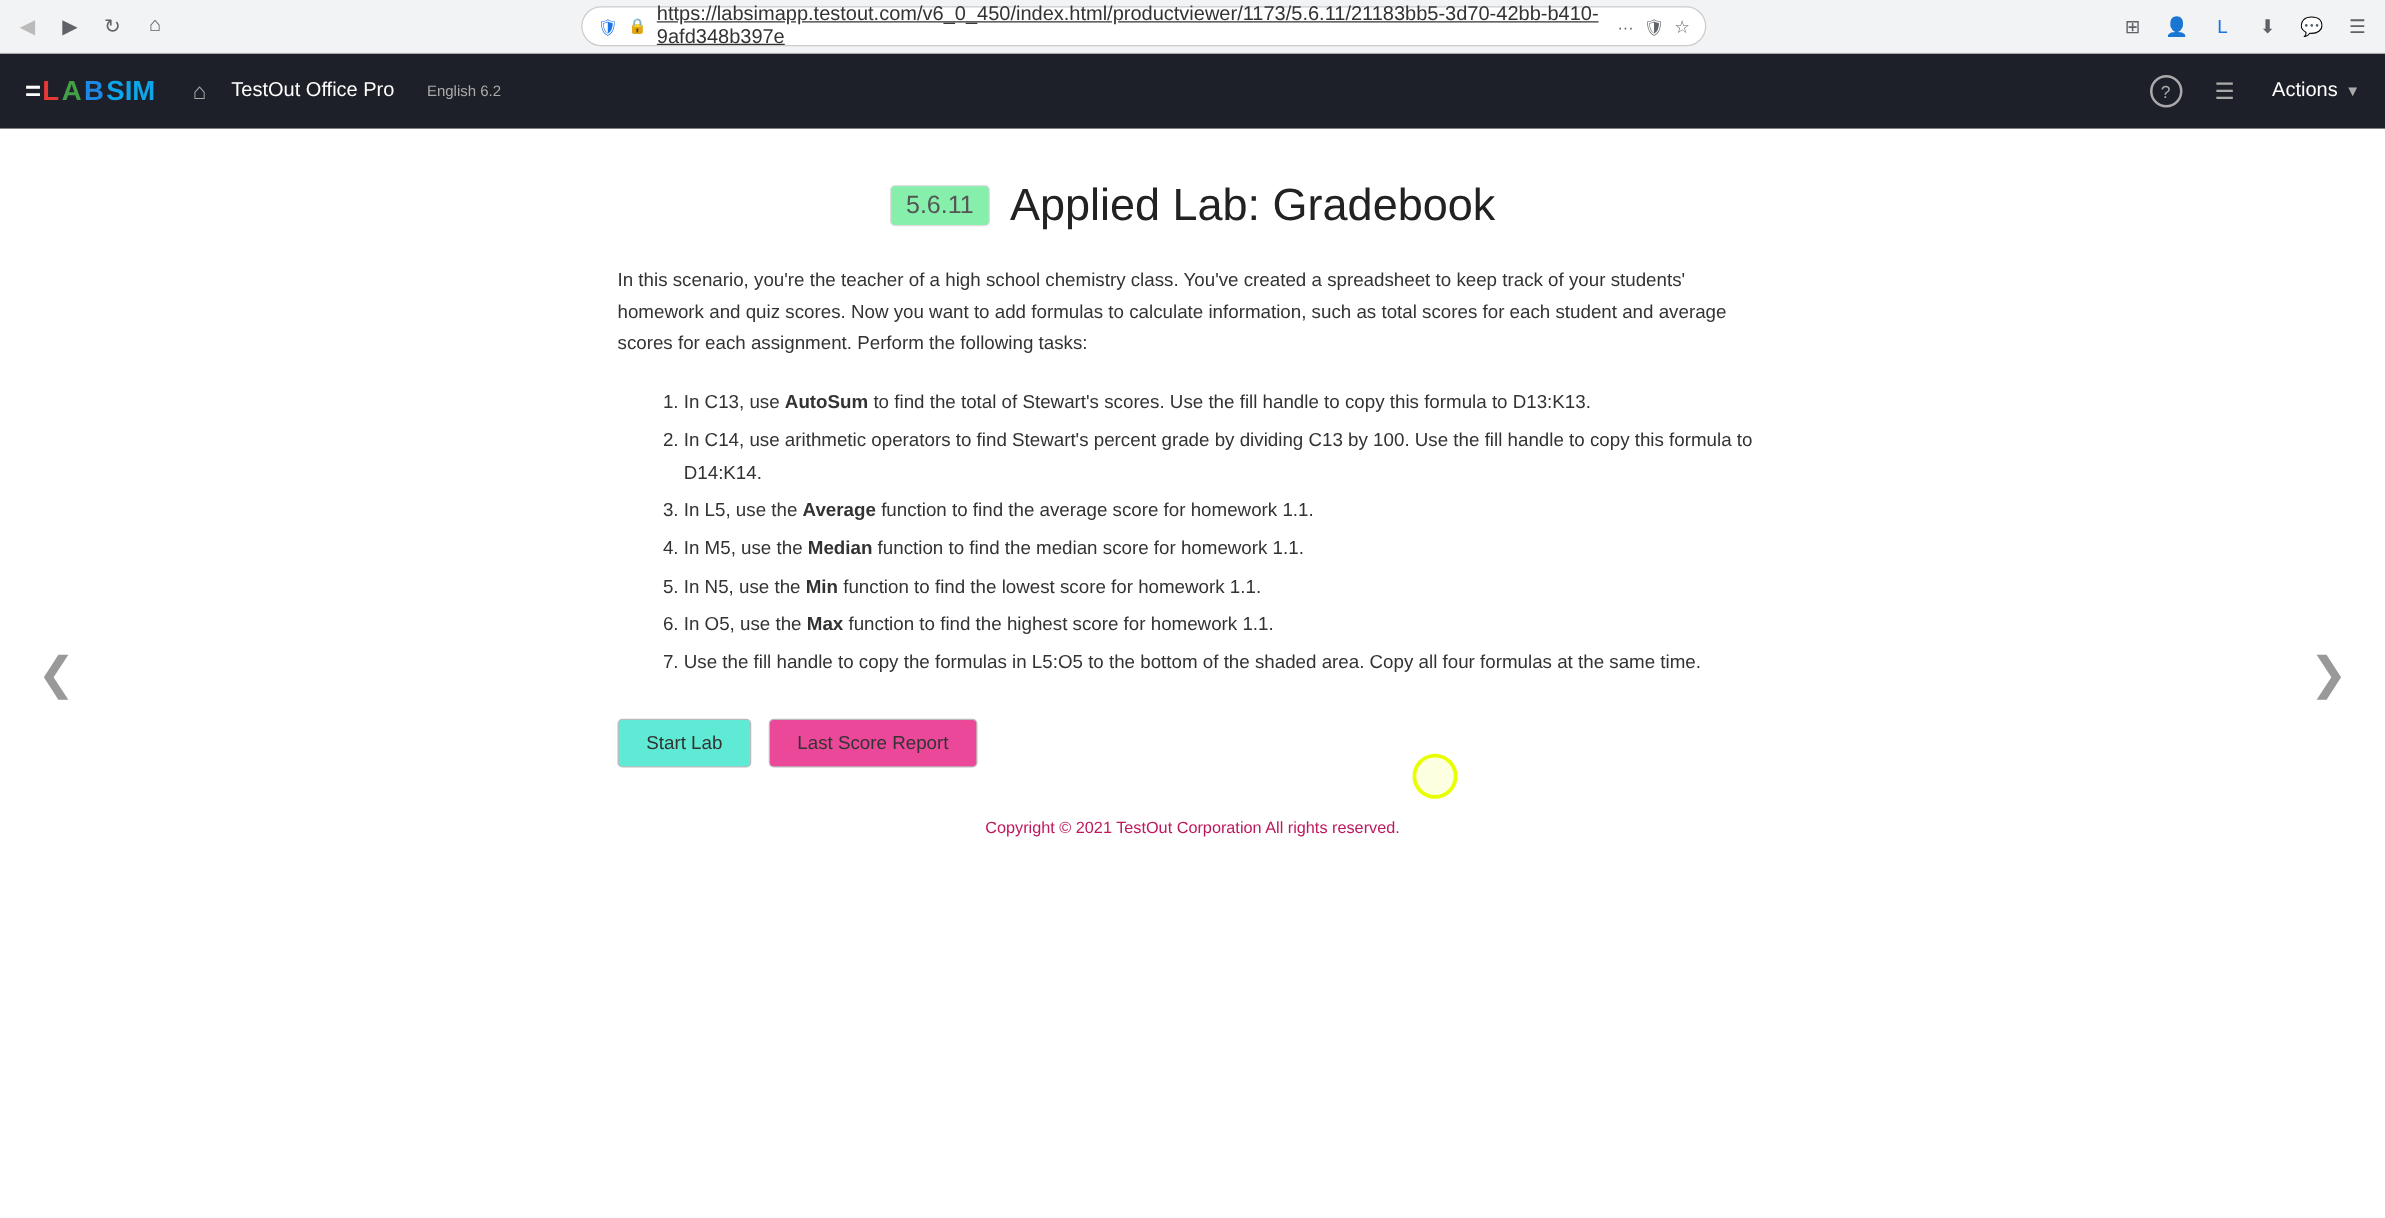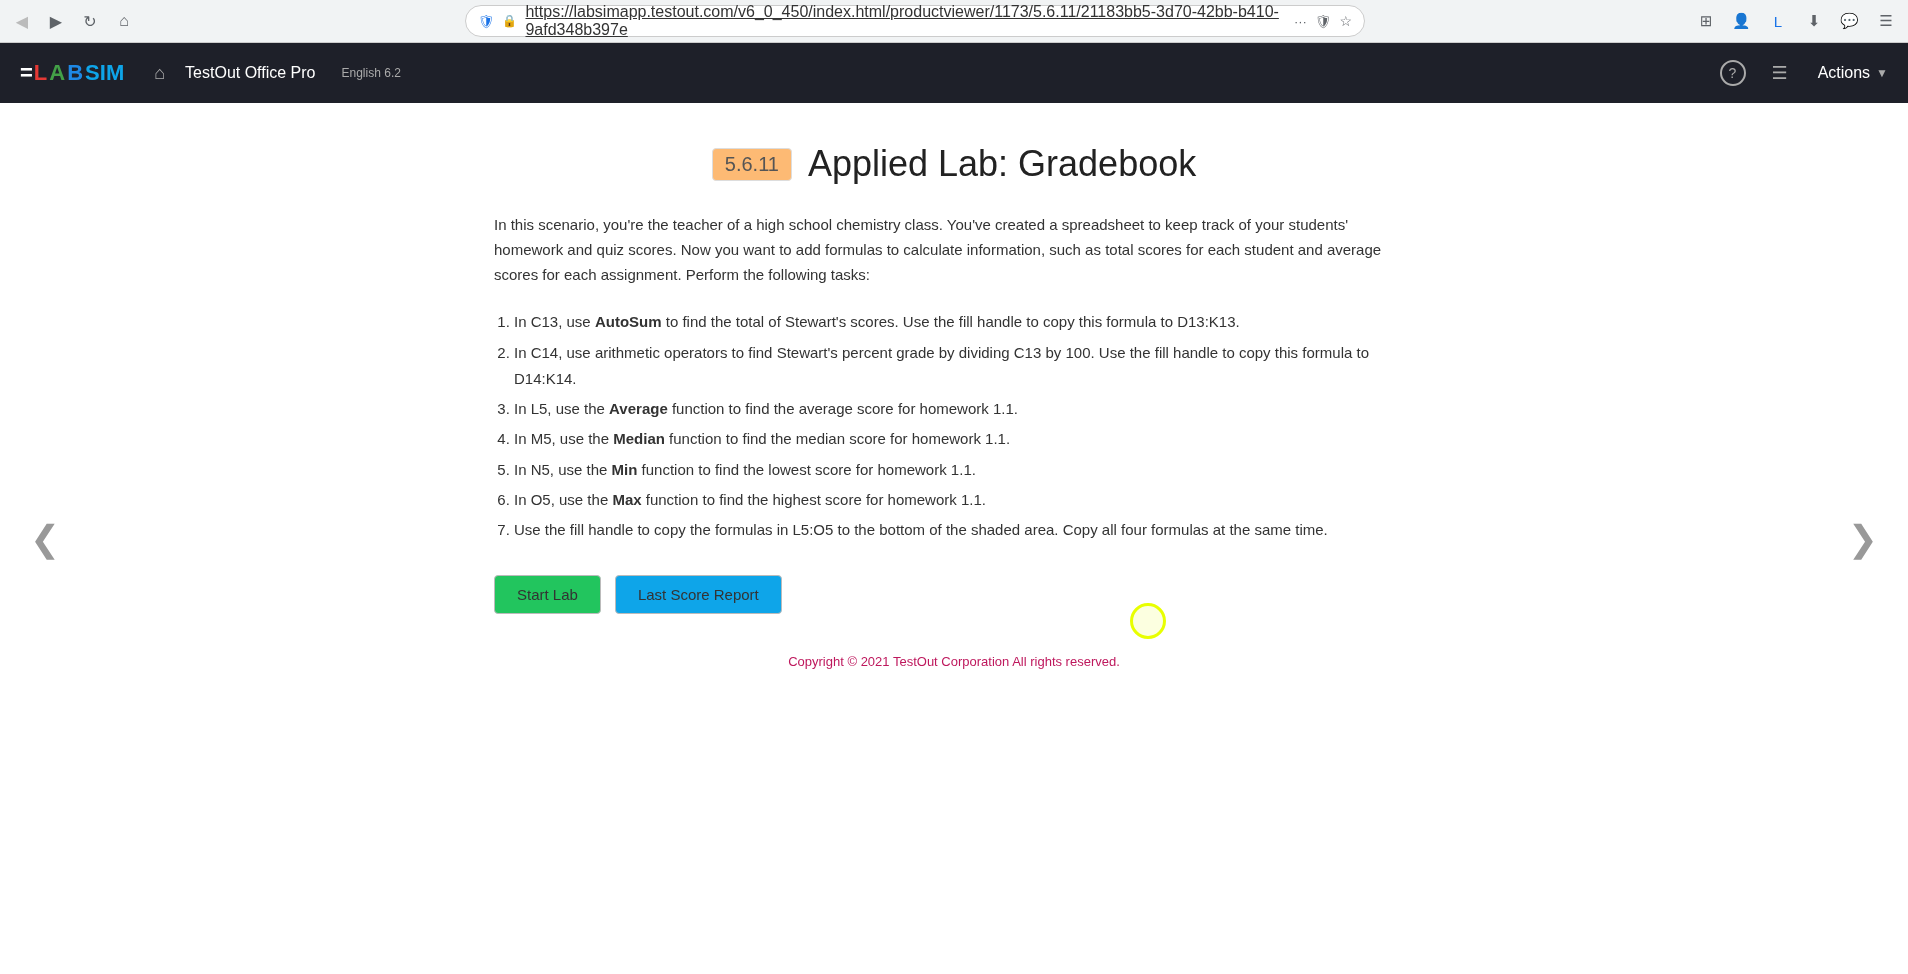--- a/index.html
+++ b/index.html
@@ -147,21 +147,21 @@
       width: 100%;
     }
     .lab-title-row {
       display: flex;
       align-items: center;
       gap: 16px;
       margin-bottom: 28px;
       justify-content: center;
     }
     .lab-number-badge {
-      background: #fdba74;
+      background: #86efac;
       border: 1px solid #ddd;
       border-radius: 4px;
       padding: 4px 12px;
       font-size: 20px;
       color: #555;
       font-weight: normal;
     }
     .lab-title {
       font-size: 36px;
       font-weight: normal;
@@ -175,41 +175,42 @@
     }
     .lab-instructions {
       font-size: 15px;
       color: #333;
       line-height: 1.75;
       margin-bottom: 32px;
       padding-left: 20px;
     }
     .lab-instructions li {
       margin-bottom: 4px;
+      margin-left: 33px;
     }
     .lab-instructions li b, .lab-instructions li strong {
       font-weight: bold;
     }
     .buttons-row {
       display: flex;
       gap: 14px;
       align-items: center;
     }
     .start-lab-btn {
-      background: #22c55e;
+      background: #5eead4;
       border: 1px solid #bbb;
       border-radius: 4px;
       padding: 10px 22px;
       font-size: 15px;
       color: #333;
       cursor: pointer;
       font-weight: normal;
     }
     .last-score-btn {
-      background: #0ea5e9;
+      background: #ec4899;
       border: 1px solid #bbb;
       border-radius: 4px;
       padding: 10px 22px;
       font-size: 15px;
       color: #333;
       cursor: pointer;
       font-weight: normal;
     }
 
     .copyright {

